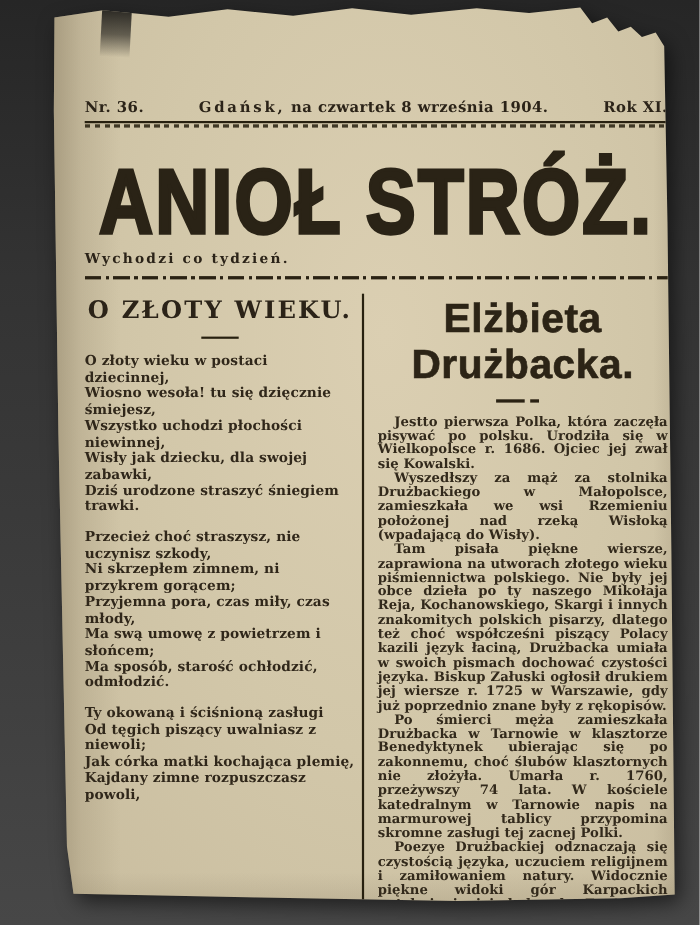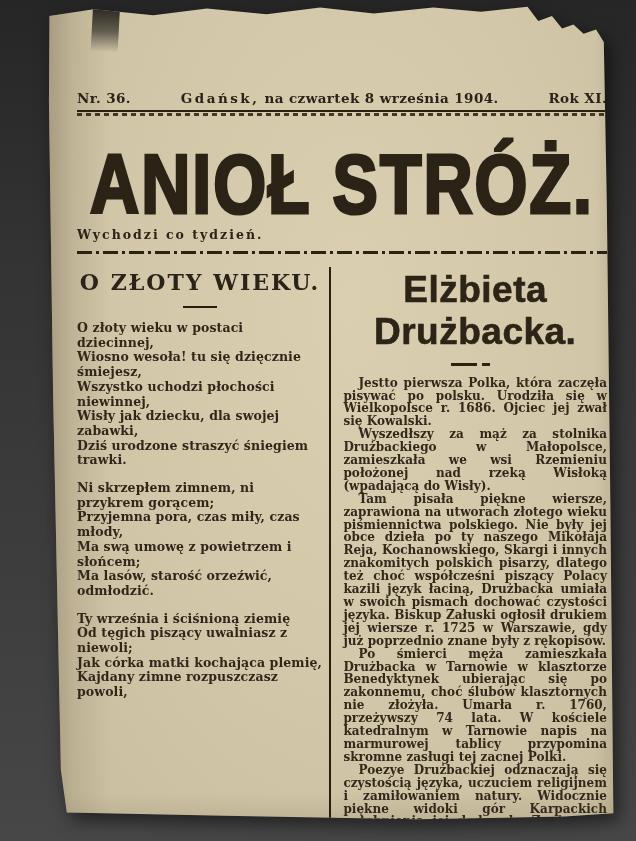--- a/index.html
+++ b/index.html
@@ -111,27 +111,28 @@
 
           <div class="poem">
             <div class="stanza">
               <div>O złoty wieku w postaci dziecinnej,</div>
               <div>Wiosno wesoła! tu się dzięcznie śmiejesz,</div>
               <div>Wszystko uchodzi płochości niewinnej,</div>
               <div>Wisły jak dziecku, dla swojej zabawki,</div>
               <div>Dziś urodzone straszyć śniegiem trawki.</div>
             </div>
             <div class="stanza">
+              <div>Przecież choć straszysz, nie uczynisz szkody,</div>
               <div>Ni skrzepłem zimnem, ni przykrem gorącem;</div>
               <div>Przyjemna pora, czas miły, czas młody,</div>
               <div>Ma swą umowę z powietrzem i słońcem;</div>
-              <div>Ma lasów, starość orzeźwić, odmłodzić.</div>
+              <div>Ma sposób, starość ochłodzić, odmłodzić.</div>
             </div>
             <div class="stanza">
-              <div>Ty września i ściśnioną ziemię</div>
+              <div>Ty okowaną i ściśnioną zasługi</div>
               <div>Od tęgich piszący uwalniasz z niewoli;</div>
               <div>Jak córka matki kochająca plemię,</div>
               <div>Kajdany zimne rozpuszczasz powoli,</div>
 
             </div>
 
           </div>
 
         </div>
 

